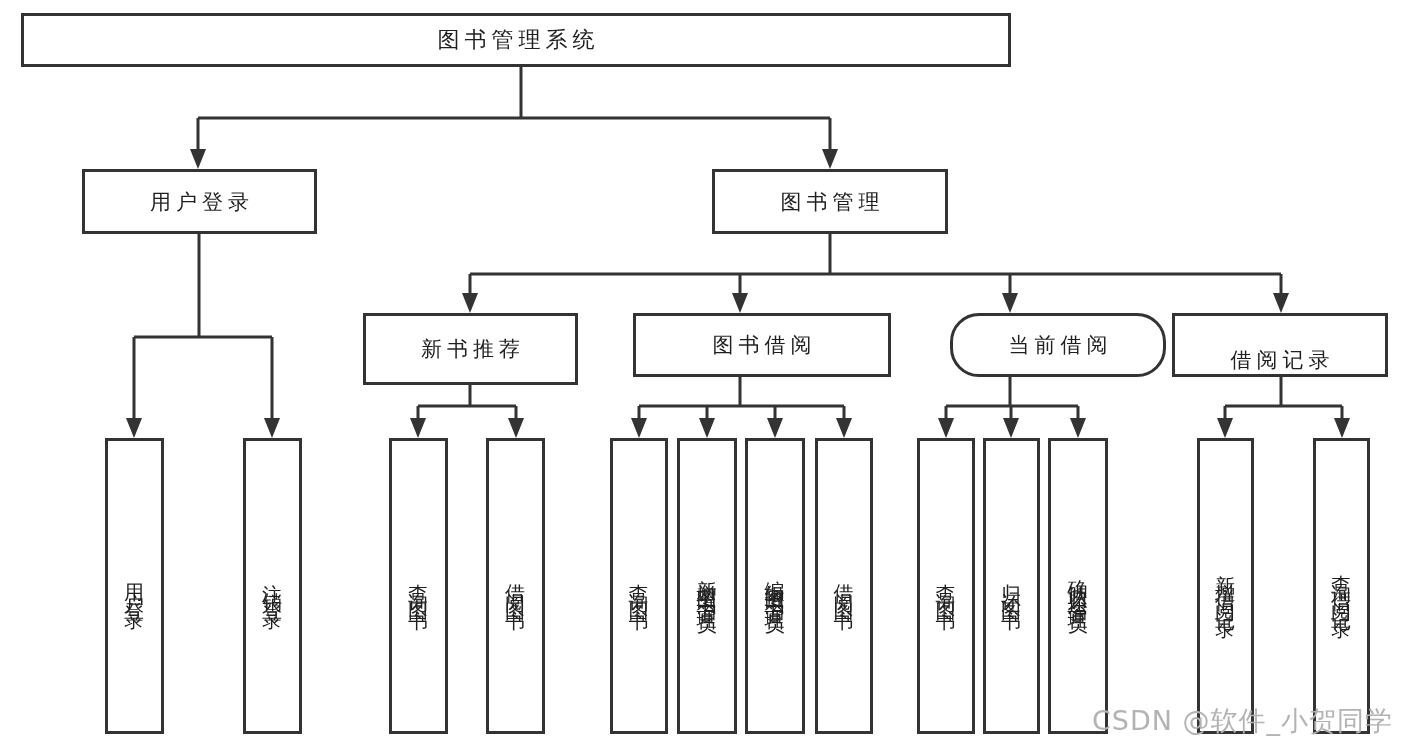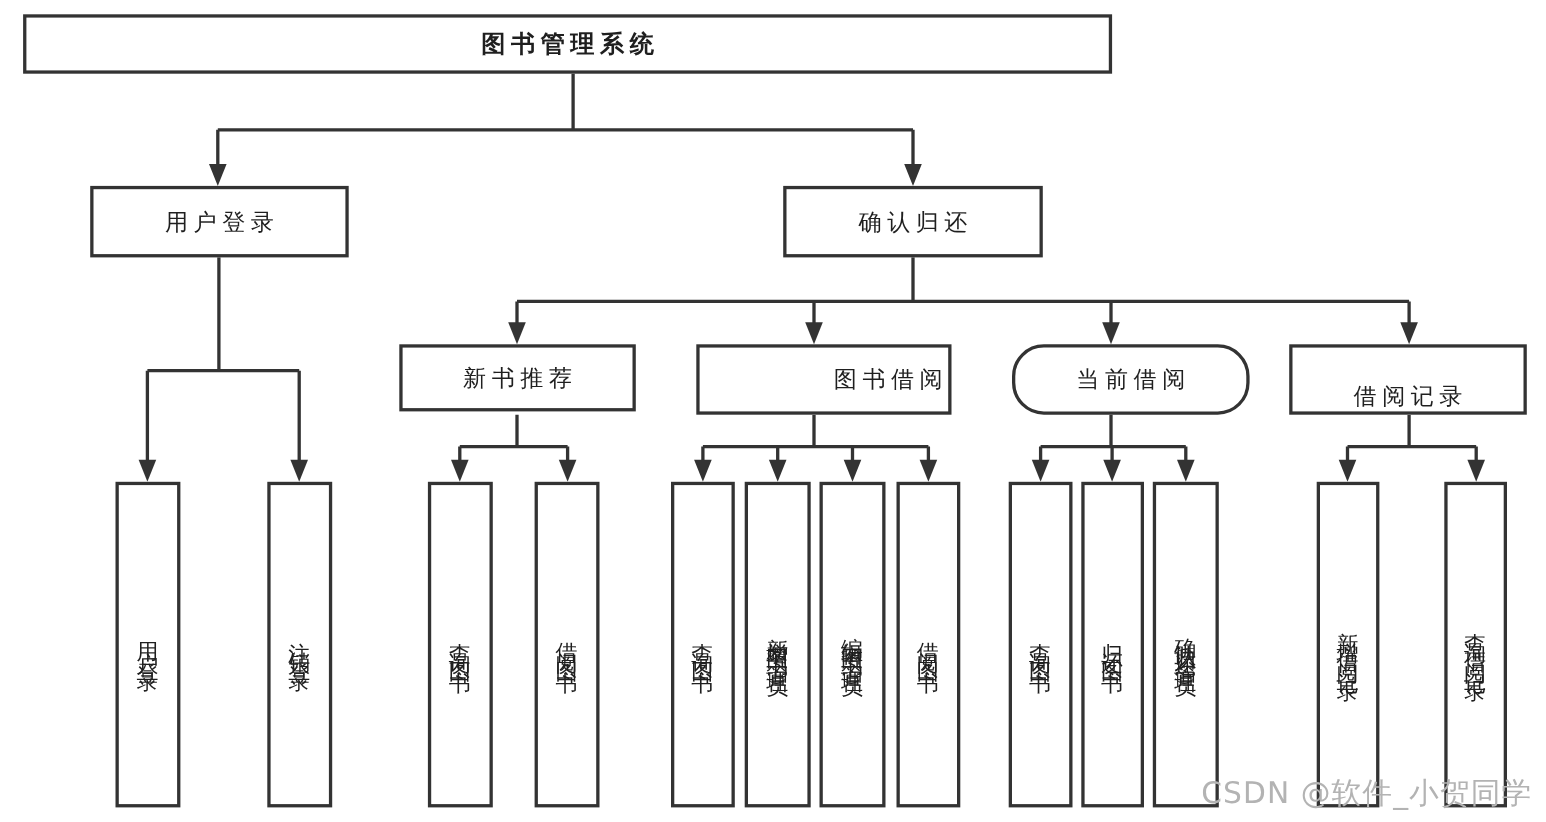--- a/index.html
+++ b/index.html
@@ -38,26 +38,26 @@
   .leaf.dense span { letter-spacing: 5px; }
   #connectors {
     position: absolute;
     left: 0; top: 0;
     width: 1405px; height: 747px;
     pointer-events: none;
   }
   #connectors path { stroke: #333333; stroke-width: 3; fill: none; }
   #connectors polygon { fill: #333333; stroke: none; }
   
-  #root            { left: 21px;   top: 13px;  width: 990px; height: 54px; font-weight: bold; }
+  #root            { left: 21px;   top: 13px;  width: 990px; height: 54px; }
   #n-user-login    { left: 82px;   top: 169px; width: 235px; height: 65px; }
   #n-book-mgmt     { left: 712px;  top: 169px; width: 236px; height: 65px; }
-  #n-new-books     { left: 363px;  top: 313px; width: 215px; height: 61px; }
-  #n-book-borrow   { left: 633px;  top: 313px; width: 232px; height: 64px; justify-content: flex-end; }
-  #n-current-borrow{ left: 920px;  top: 313px; width: 216px; height: 64px; border-radius: 29px; }
+  #n-new-books     { left: 363px;  top: 313px; width: 215px; height: 72px; }
+  #n-book-borrow   { left: 633px;  top: 313px; width: 258px; height: 64px; }
+  #n-current-borrow{ left: 950px;  top: 313px; width: 216px; height: 64px; border-radius: 29px; }
   #n-borrow-records{ left: 1172px; top: 313px; width: 216px; height: 64px; align-items: flex-end; }
   .leaf { top: 438px; height: 296px; }
   #f1  { left: 105px;  width: 59px; }
   #f2  { left: 243px;  width: 59px; }
   #f3  { left: 389px;  width: 59px; }
   #f4  { left: 486px;  width: 59px; }
   #f5  { left: 610px;  width: 58px; }
   #f6  { left: 677px;  width: 60px; }
   #f7  { left: 745px;  width: 60px; }
   #f8  { left: 815px;  width: 58px; }
@@ -125,21 +125,21 @@
   </svg>
 
   <div id="root" class="node">
     <span class="h-label">图书管理系统</span>
   </div>
 
   <div id="n-user-login" class="node">
     <span class="h-label">用户登录</span>
   </div>
   <div id="n-book-mgmt" class="node">
-    <span class="h-label">确认归还</span>
+    <span class="h-label">图书管理</span>
   </div>
 
   <div id="n-new-books" class="node">
     <span class="h-label">新书推荐</span>
   </div>
   <div id="n-book-borrow" class="node">
     <span class="h-label">图书借阅</span>
   </div>
   <div id="n-current-borrow" class="node">
     <span class="h-label">当前借阅</span>

